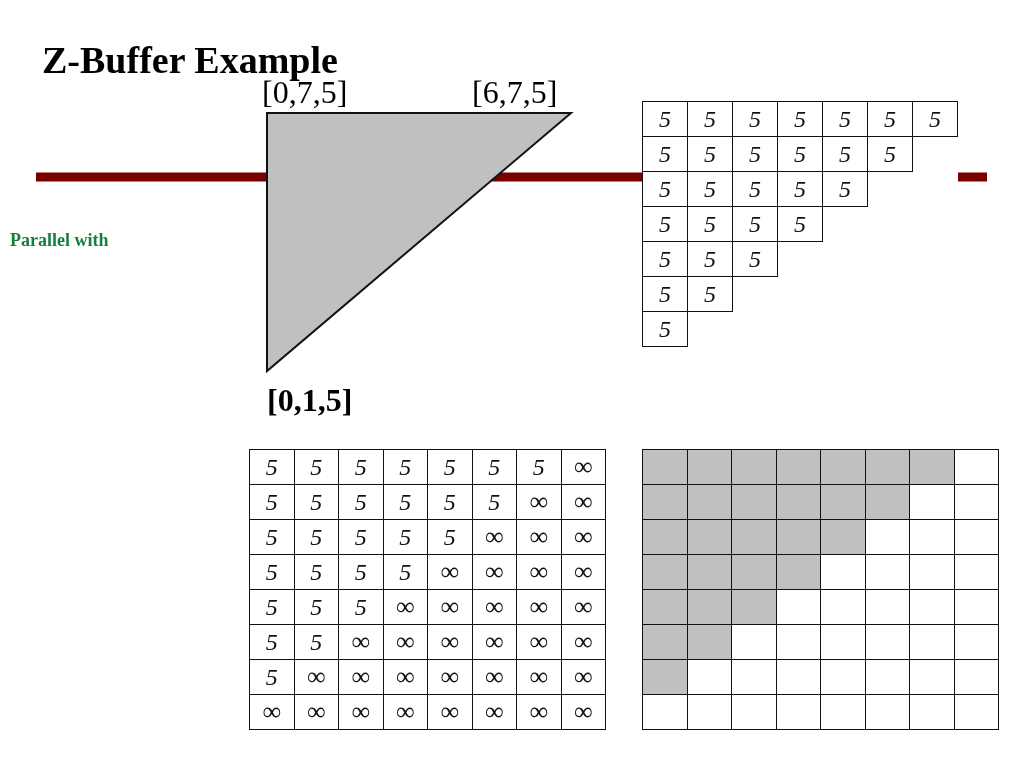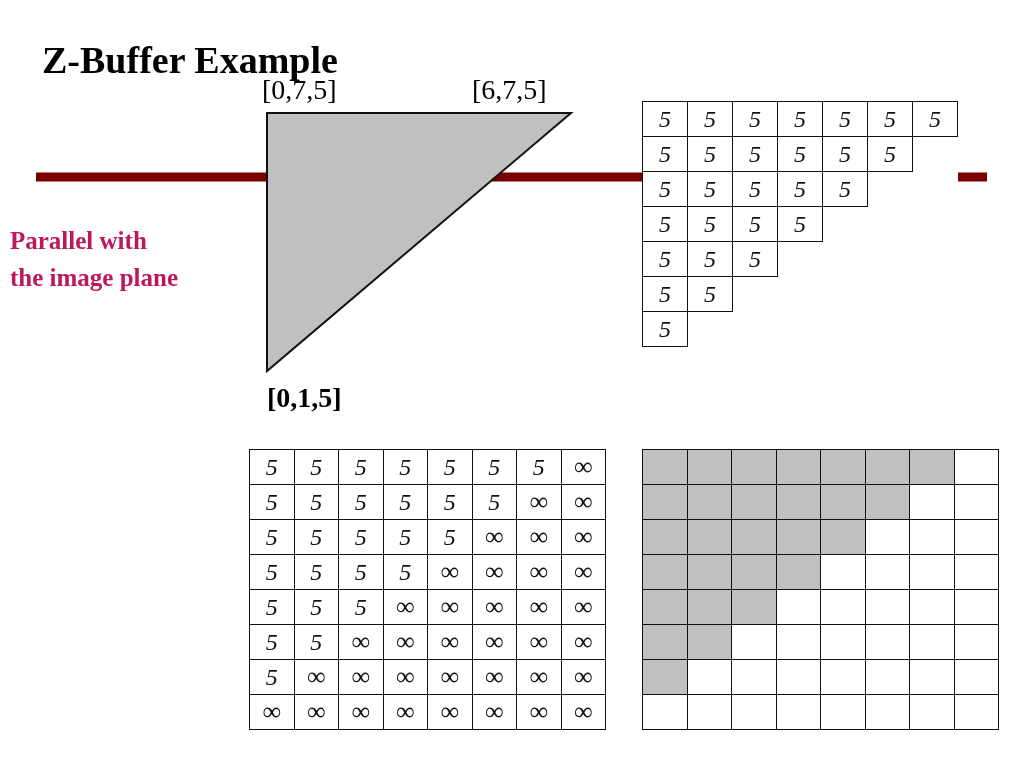--- a/index.html
+++ b/index.html
@@ -1,20 +1,20 @@
 <!DOCTYPE html>
 <html><head>
 <meta charset="utf-8">
 <style>
   html, body { margin:0; padding:0; }
   body { width:1024px; height:768px; position:relative; background:#fff; overflow:hidden;
          font-family:"Liberation Serif","DejaVu Serif",serif; }
   .title { position:absolute; left:42px; top:38px; font-size:38px; font-weight:bold; color:#000; white-space:nowrap; }
-  .label { position:absolute; font-size:28px; color:#000; white-space:nowrap; font-style:normal; }
-  .side-text { position:absolute; left:10px; top:222px; font-size:25px; font-weight:bold; line-height:37px; color:#be185d; }
+  .label { position:absolute; font-size:32px; color:#000; white-space:nowrap; font-style:normal; }
+  .side-text { position:absolute; left:10px; top:222px; font-size:18px; font-weight:bold; line-height:37px; color:#15803d; }
   .side-text div { white-space:nowrap; }
   svg.scene { position:absolute; left:0; top:0; }
   .grid { position:absolute; border-collapse:collapse; }
   .grid td { border:1.5px solid #111; padding:0; text-align:center; vertical-align:middle;
              font-family:"Liberation Serif","DejaVu Serif",serif; font-style:italic; font-size:24px; color:#111; }
   .grid td.empty { border:none; }
   .tri td { width:44px; height:34px; background:#fff; }
   .zbuf td { width:43.5px; height:34px; }
   .zbuf td.inf { font-style:normal; font-size:26px; }
   .fbuf td { width:43.5px; height:34px; }
@@ -30,21 +30,20 @@
   <line x1="36" y1="177" x2="987" y2="177" stroke="#7a0000" stroke-width="9"></line>
   <polygon points="267,113 571,113 267,371" fill="#c0c0c0" stroke="#111" stroke-width="2"></polygon>
 </svg>
 
 <div class="label" style="left:262px; top:74px;">[0,7,5]</div>
 <div class="label" style="left:472px; top:74px;">[6,7,5]</div>
 <div class="label" style="left:267px; top:382px;font-weight:bold;">[0,1,5]</div>
 
 <div class="side-text">
   <div>Parallel with</div>
-  <div>the image plane</div>
 </div>
 
 <table class="grid tri" style="left:642px; top:101px;">
   <tbody id="tri-body">
       <tr>
         <td>5</td>
         <td>5</td>
         <td>5</td>
         <td>5</td>
         <td>5</td>

